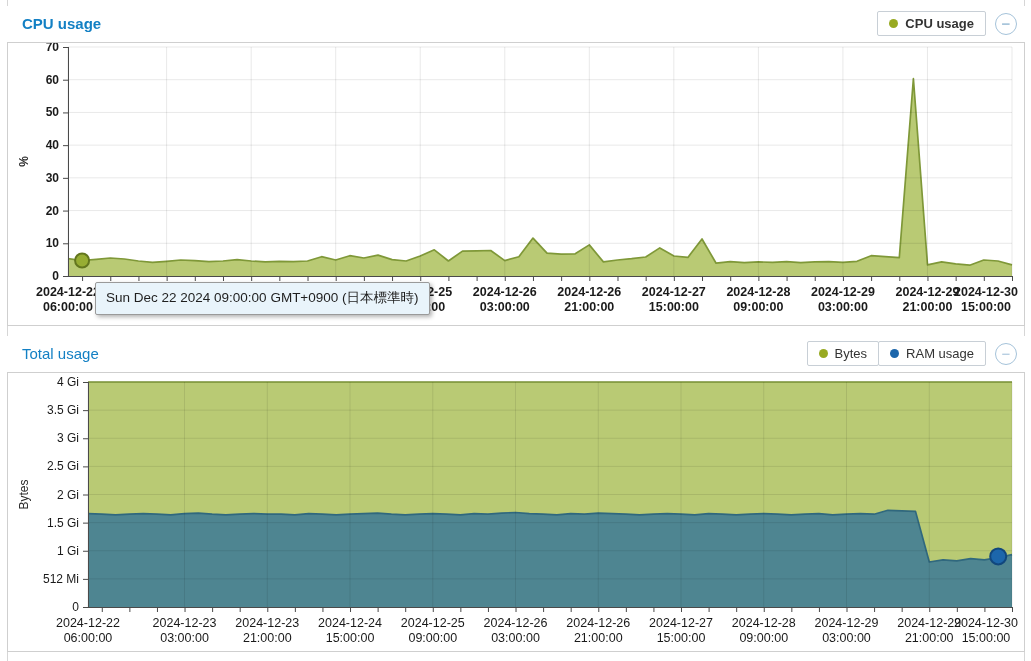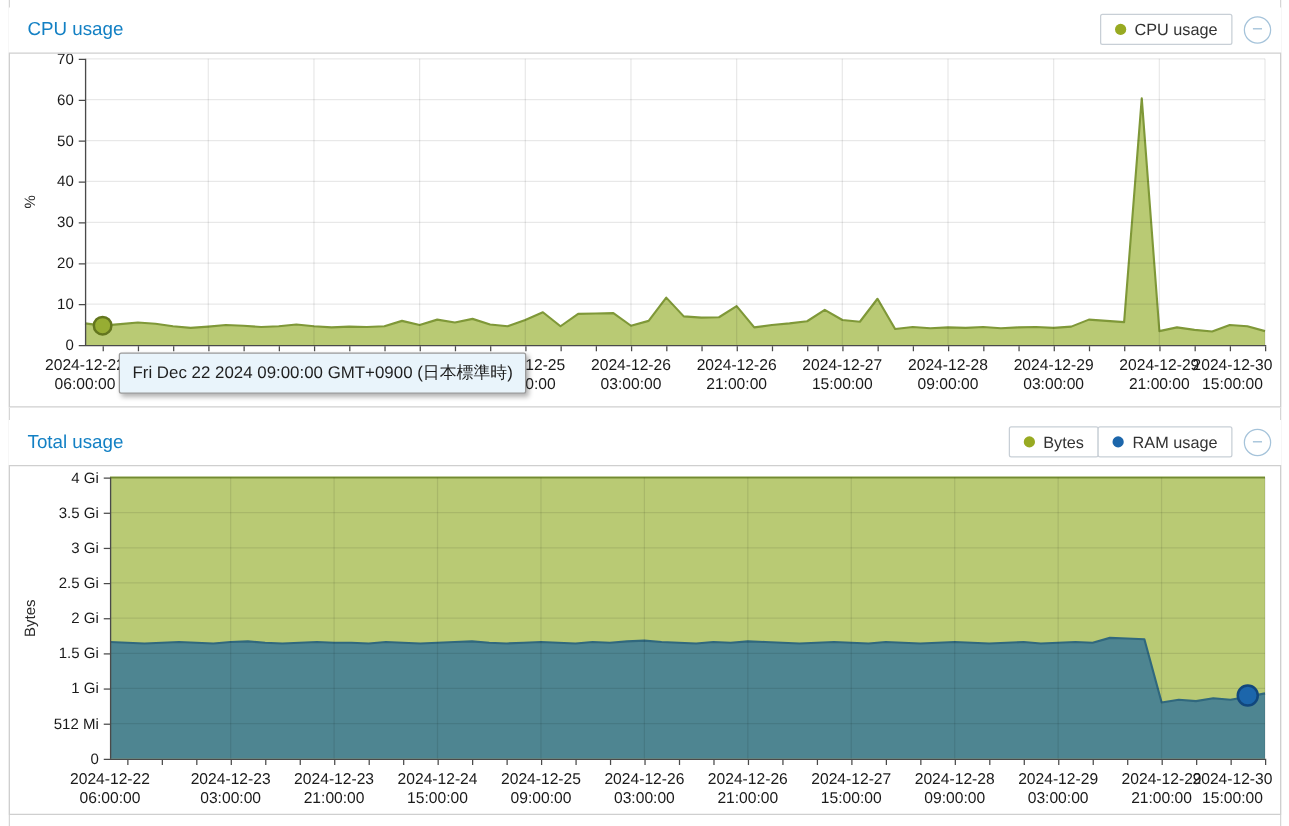--- a/index.html
+++ b/index.html
@@ -19,21 +19,21 @@
   text.xtick { font-size:12.5px; }
   text.axis-unit { font-size:12px; fill:#2b2b2b; }
   #chart-tooltip { position:absolute; left:95px; top:282px; z-index:9; background:#e9f4fb; border:1px solid #9a9a9a; border-radius:2px; box-shadow:2px 2px 4px rgba(0,0,0,0.3); padding:4px 10px 6px 10px; font-size:13.5px; color:#1f1f1f; line-height:21px; white-space:nowrap; }
 </style>
 </head>
 <body>
 
 <div class="vline" style="left:7px"></div>
 <div class="vline" style="left:1024px"></div>
 
-<div class="widget" style="top:6px; height:320px;">
+<div class="widget" style="top:6px; height:320px;font-weight:bold;">
   <div class="widget-head">
     <div class="widget-title">CPU usage</div>
     <div class="legend-group">
       <div class="legend-chip">
         <span class="legend-dot" style="background:#98aa22"></span>
         <span>CPU usage</span>
       </div>
       <div class="collapse-btn">−</div>
     </div>
   </div>
@@ -261,14 +261,14 @@
         <text x="921.2537313432836" y="269" text-anchor="middle" class="xtick">21:00:00</text>
         <text x="978" y="254" text-anchor="middle" class="xtick">2024-12-30</text>
         <text x="978" y="269" text-anchor="middle" class="xtick">15:00:00</text>
         <text x="20" y="121.5" text-anchor="middle" class="axis-unit" transform="rotate(-90 20 121.5)">Bytes</text>
         <circle cx="990.2089552238806" cy="183.375" r="8" fill="#1c66ab" stroke="#11477d" stroke-width="2"></circle>
       </svg>
   </div>
 </div>
 
 <div id="chart-tooltip">
-  <div>Fri Dec 22 2024 09:00:00 GMT+0900 (日本標準時)</div>
+  <div>Sun Dec 22 2024 09:00:00 GMT+0900 (日本標準時)</div>
 </div>
 
 </body></html>

